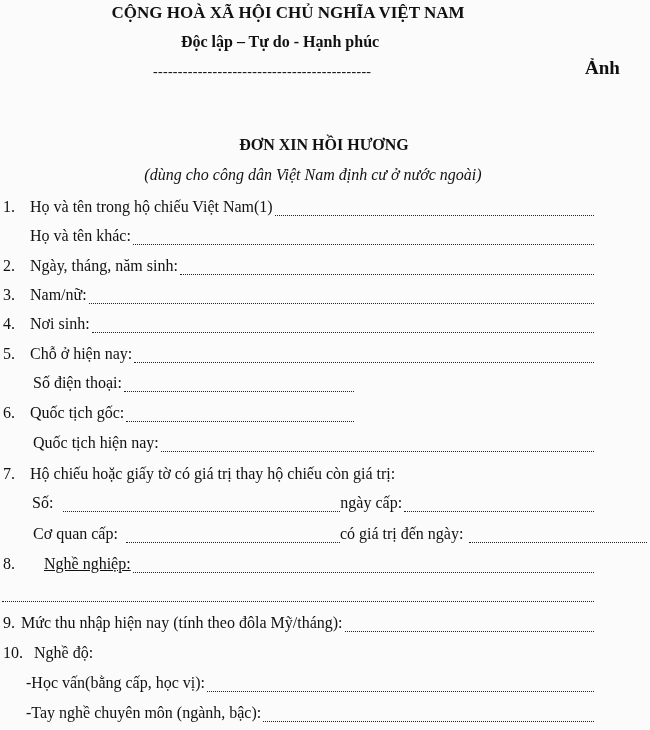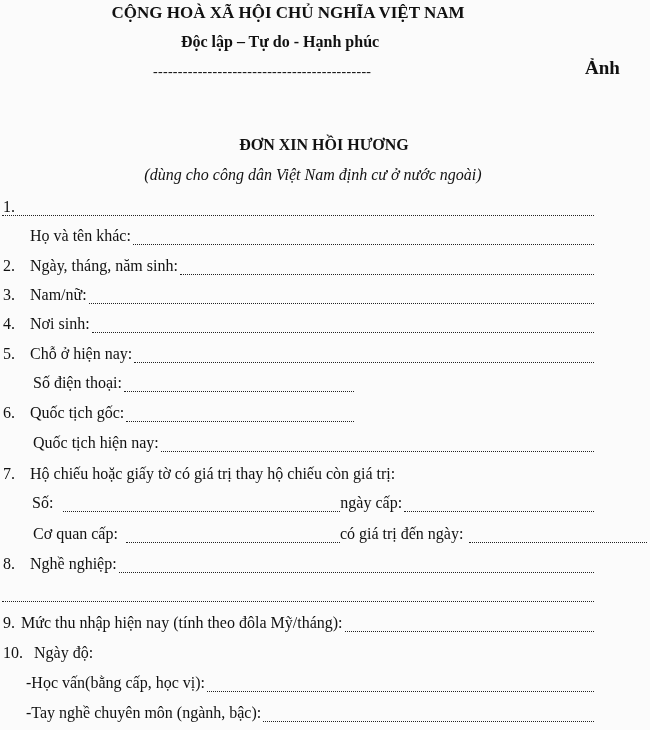--- a/index.html
+++ b/index.html
@@ -74,20 +74,21 @@
 <div class="abs nation">CỘNG HOÀ XÃ HỘI CHỦ NGHĨA VIỆT NAM</div>
 <div class="abs motto">Độc lập – Tự do - Hạnh phúc</div>
 <div class="abs rule">--------------------------------------------</div>
 <div class="abs photo">Ảnh</div>
 
 <div class="abs title"><span>ĐƠN XIN HỒI HƯƠNG</span></div>
 <div class="abs subtitle"><span>(dùng cho công dân Việt Nam định cư ở nước ngoài)</span></div>
 
 <div class="row" style="top:198px; left:0; width:594px;">
   <span class="num">1.</span>
+  <span class="label" style="margin-left:30px;">Họ và tên trong hộ chiếu Việt Nam(1)</span>
   <input class="field-input" type="text" value="" style="">
 </div>
 
 <div class="row" style="top:227px; width:594px;">
   <span class="label" style="margin-left:30px;">Họ và tên khác:</span>
   <input class="field-input" type="text" value="" style="">
 </div>
 
 <div class="row" style="top:257px; width:594px;">
   <span class="num">2.</span>
@@ -143,37 +144,37 @@
 
 <div class="row" style="top:525px; width:594px;">
   <span class="label" style="margin-left:33px;">Cơ quan cấp:</span>
   <input class="field-input" type="text" style="margin-left: 8px; flex: 0 0 214px;" value="">
   <span class="label">có giá trị đến ngày:</span>
   <input class="field-input" type="text" style="margin-left: 6px;" value="">
 </div>
 
 <div class="row" style="top:555px; width:594px;">
   <span class="num">8.</span>
-  <span class="label" style="margin-left:30px;">Nghề nghiệp:</span>
+  <span class="label" style="margin-left:44px;text-decoration:underline;">Nghề nghiệp:</span>
   <input class="field-input" type="text" value="" style="">
 </div>
 
 <div class="row" style="top:584px; width:594px;">
   <input class="field-input" type="text" value="" style="">
 </div>
 
 <div class="row" style="top:614px; width:594px;">
   <span class="num">9.</span>
   <span class="label" style="margin-left:21px;">Mức thu nhập hiện nay (tính theo đôla Mỹ/tháng):</span>
   <input class="field-input" type="text" value="" style="">
 </div>
 
 <div class="row" style="top:644px; width:594px;">
   <span class="num">10.</span>
-  <span class="label" style="margin-left:34px;">Ngày độ:</span>
+  <span class="label" style="margin-left:34px;">Nghề độ:</span>
 </div>
 
 <div class="row" style="top:674px; width:594px;">
   <span class="label" style="margin-left:26px;">-Học vấn(bằng cấp, học vị):</span>
   <input class="field-input" type="text" value="" style="">
 </div>
 
 <div class="row" style="top:704px; width:594px;">
   <span class="label" style="margin-left:26px;">-Tay nghề chuyên môn (ngành, bậc):</span>
   <input class="field-input" type="text" value="" style="">

